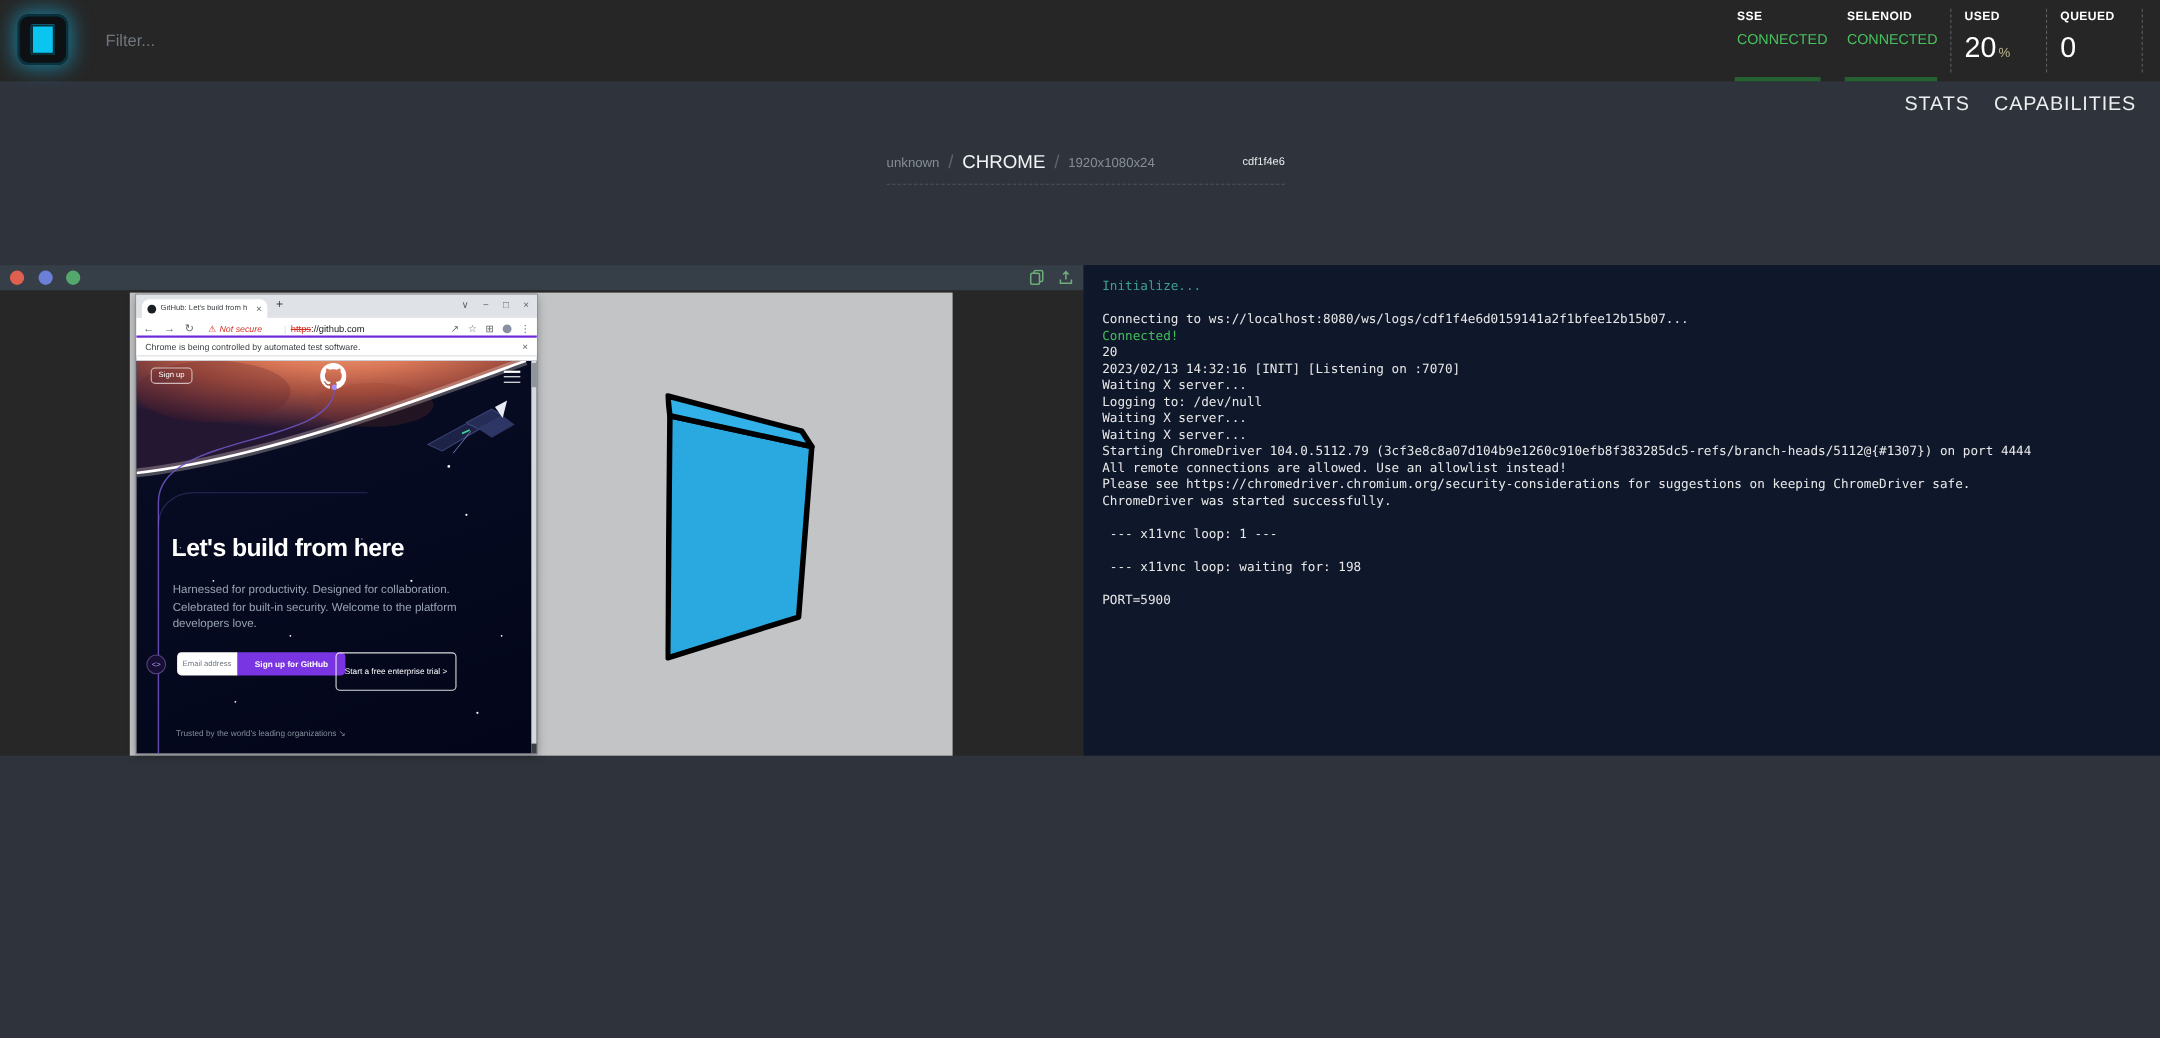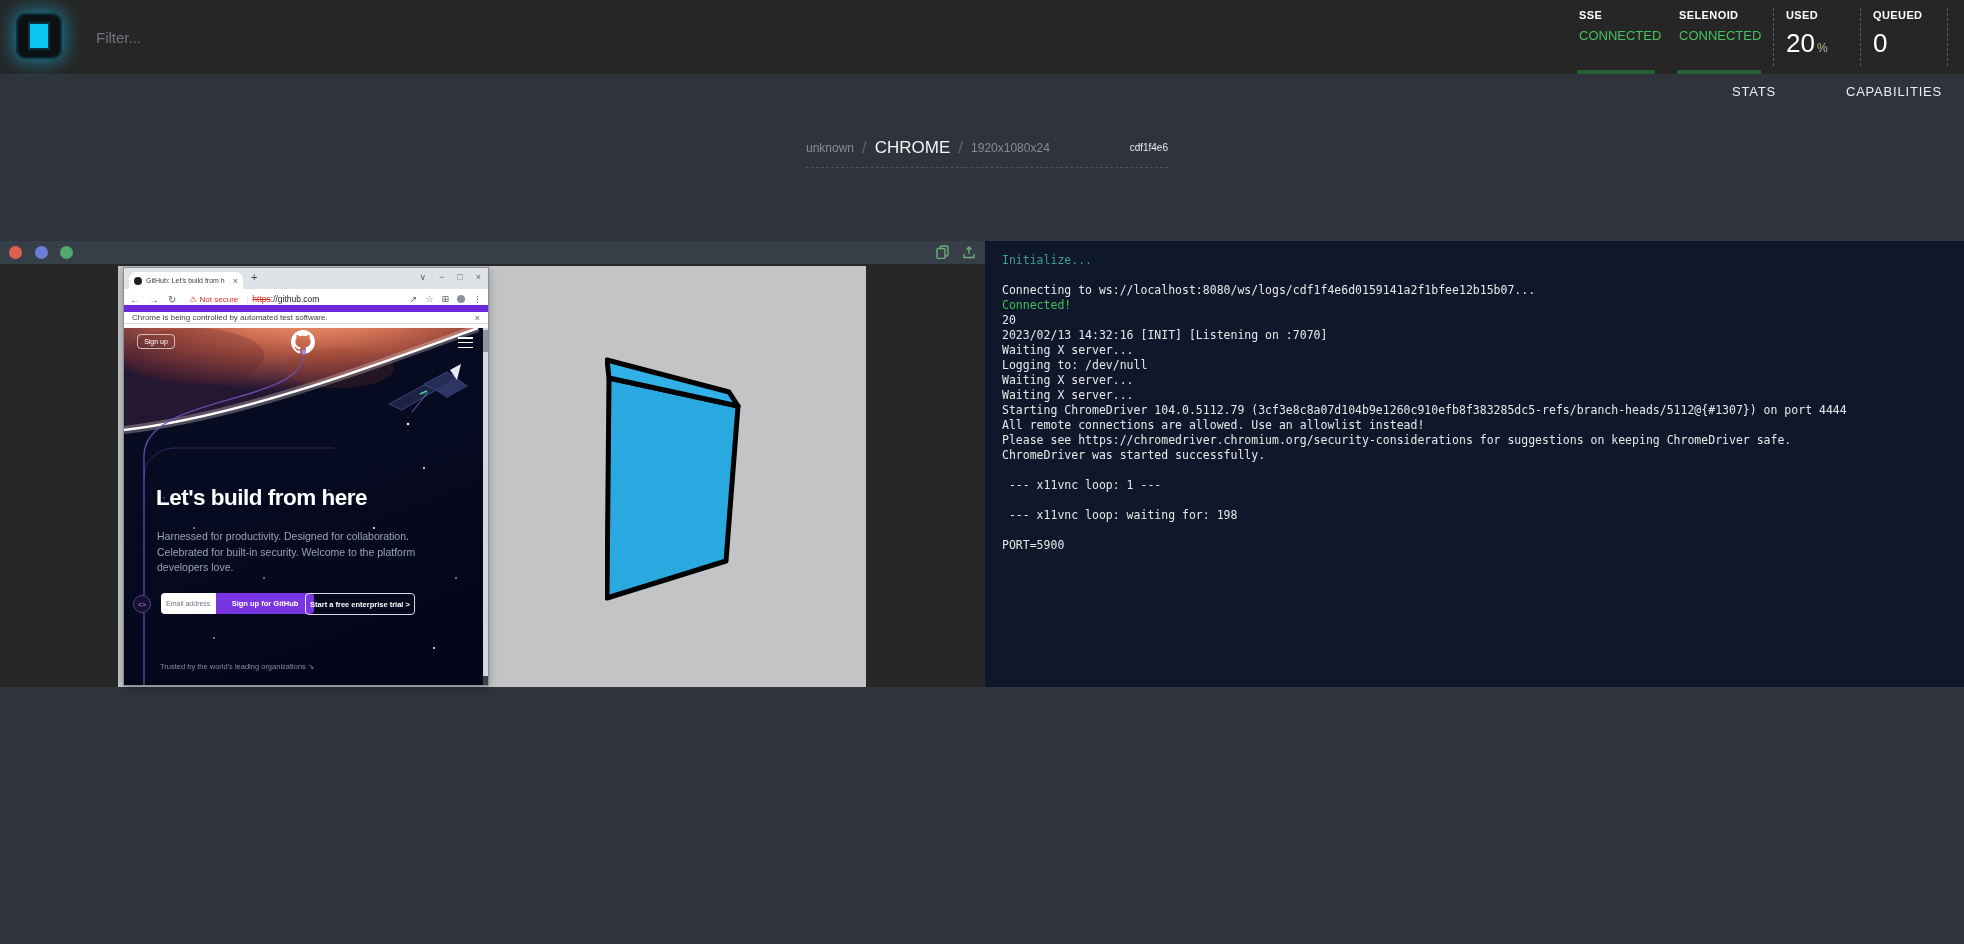--- a/index.html
+++ b/index.html
@@ -27,21 +27,21 @@
   .big-num { color:#ffffff; font-size:26px; }
   .unit { color:#c2b68e; font-size:12px; margin-left:2px; }
   .dim-plus { color:#9aa0a6; font-size:15px; margin:0 4px; }
   .dim-num { color:#9aa0a6; font-size:20px; }
   .slash-big { color:#ffffff; font-size:26px; margin:0 4px; }
   .stat-sep { border-left:1px dashed #585d62; margin:8px 0; }
   .green-underline { position:absolute; left:10px; right:12px; bottom:0; height:4px; background:#256033; }
 
   
   .nav-tabs { position:absolute; right:22px; top:84px; display:flex; gap:22px; }
-  .nav-tab { color:#eceef0; font-size:13px; letter-spacing:.8px; cursor:pointer;margin-left:48px; }
+  .nav-tab { color:#eceef0; font-size:18px; letter-spacing:.8px; cursor:pointer; }
 
   
   .session-row { position:absolute; left:806px; top:128px; width:362px; height:40px;
                  display:flex; justify-content:space-between; align-items:center;
                  border-bottom:1px dashed #4d545c; cursor:pointer; }
   .browser-info { display:flex; align-items:center; gap:8px; }
   .sess-dim { color:#868d95; font-size:12px; }
   .sess-slash { color:#5d646c; font-size:17px; }
   .sess-browser { color:#f2f4f6; font-size:17px; }
   .sess-id { color:#e9ebed; font-size:10px; }
@@ -64,29 +64,29 @@
   .favicon { width:8px; height:8px; border-radius:50%; background:#1b1f23; flex:none; }
   .tab-title { font-size:7px; color:#3c4043; white-space:nowrap; overflow:hidden; text-overflow:ellipsis; flex:1; }
   .tab-close { font-size:9px; color:#5f6368; cursor:pointer; }
   .new-tab-btn { position:absolute; left:127px; top:3px; font-size:11px; color:#444; cursor:pointer; }
   .win-controls { position:absolute; right:7px; top:4px; display:flex; gap:13px; font-size:9px; color:#5f6368; }
   .win-controls span { cursor:pointer; }
   .address-bar { position:absolute; left:0; top:21px; width:100%; height:20px; background:#ffffff;
                  display:flex; align-items:center; padding:0 6px; }
   .nav-ic { font-size:10px; color:#5f6368; margin-right:9px; cursor:pointer; }
   .warn-ic { font-size:8px; color:#d93025; margin:0 3px 0 4px; }
-  .warn-txt { font-size:8px; color:#d93025; margin-right:8px; }
+  .warn-txt { font-size:8px; color:#d93025; margin-right:20px;font-style:italic; }
   .url-div { font-size:8px; color:#dadce0; margin-right:4px; }
   .url-scheme { font-size:8.5px; color:#d93025; text-decoration:line-through; }
   .url-rest { font-size:8.5px; color:#202124; }
   .addr-right { margin-left:auto; display:flex; align-items:center; gap:8px; }
   .addr-ic { font-size:9px; color:#5f6368; cursor:pointer; }
   .avatar-dot { width:8px; height:8px; border-radius:50%; background:#8a8fa3; cursor:pointer; }
   .infobar { position:absolute; left:0; top:37px; width:100%; height:19px; background:#ffffff;
-             border-top:7px solid #6d28d9; border-bottom:1px solid #dadce0;
+             border-top:2px solid #6d28d9; border-bottom:1px solid #dadce0;
              display:flex; align-items:center; padding:0 8px; }
   .infobar-text { font-size:8px; color:#3c4043; }
   .infobar-close { margin-left:auto; font-size:9px; color:#5f6368; cursor:pointer; }
 
   
   .page-content { position:absolute; left:0; top:60px; width:364px; height:357px; overflow:hidden;
                   background:linear-gradient(160deg,#0a0e26 0%,#060a20 45%,#03061a 100%); }
   .hero-art { position:absolute; left:0; top:0; }
   .gh-signup-top { position:absolute; left:13px; top:6px; width:38px; height:15px;
                    border:1px solid rgba(255,255,255,.65); border-radius:4px; color:#fff; font-size:7px;
@@ -97,23 +97,23 @@
   .gh-headline { position:absolute; left:32px; top:157px; color:#ffffff; font-size:22.5px; font-weight:bold; letter-spacing:-.5px; }
   .gh-para { position:absolute; left:33px; top:201px; color:#98a3b1; font-size:10.5px; line-height:15.5px; }
   .code-badge { position:absolute; left:9px; top:267px; width:18px; height:18px; border-radius:50%;
                 background:#160f33; border:1px solid #53407e; color:#b197f5; font-size:7px;
                 display:flex; align-items:center; justify-content:center; }
   .email-input { position:absolute; left:37px; top:265px; width:55px; height:21px; border:none; outline:none;
                  border-radius:4px 0 0 4px; font-size:7px; padding:0 5px; font-family:inherit; color:#24292f; background:#fff; }
   .email-input::placeholder { color:#6e7781; }
   .gh-signup-btn { position:absolute; left:92px; top:265px; width:98px; height:21px; background:#7a35e3; border:none;
                    border-radius:0 4px 4px 0; color:#fff; font-size:7.5px; font-weight:bold; cursor:pointer; font-family:inherit; }
-  .gh-trial-btn { position:absolute; left:181px; top:265px; width:110px; height:22px; background:transparent;
+  .gh-trial-btn { position:absolute; left:181px; top:265px; width:110px; height:35px; background:transparent;
                   border:1px solid rgba(255,255,255,.85); border-radius:4px; color:#fff; font-size:7.5px;
-                  font-weight:bold; cursor:pointer; font-family:inherit; }
+                  font-weight:normal; cursor:pointer; font-family:inherit; }
   .gh-trusted { position:absolute; left:36px; top:334px; color:#828c99; font-size:7.5px; }
   .page-scrollbar { position:absolute; right:0; top:0; width:5px; height:357px; background:#d6d9dc; }
   .page-thumb { position:absolute; top:2px; left:0; width:5px; height:22px; background:#8f959b; cursor:pointer; }
   .page-sb-bottom { position:absolute; bottom:0; left:0; width:5px; height:9px; background:#3a3f44; }
 
   .cube { position:absolute; left:487px; top:84px; z-index:3; }
 
   
   .log-panel { position:absolute; left:985px; top:241px; width:1162px; height:446px; background:#0f172a;
                padding:12px 40px 0 17px; }

